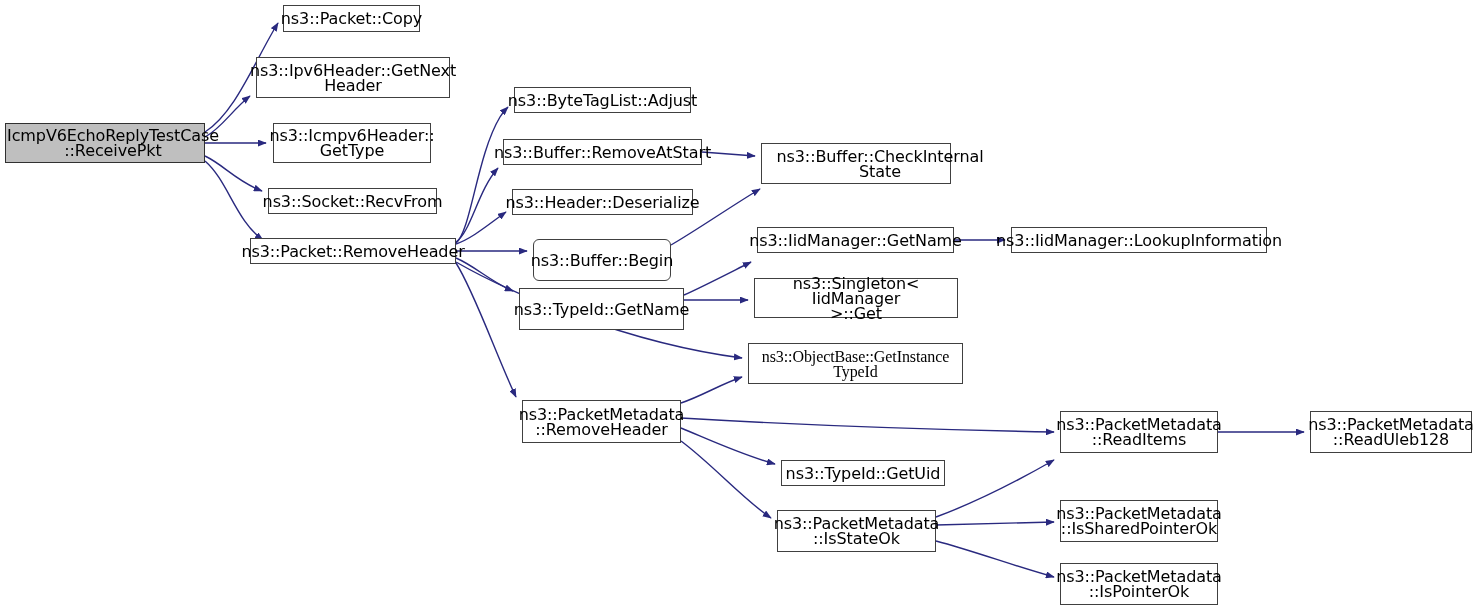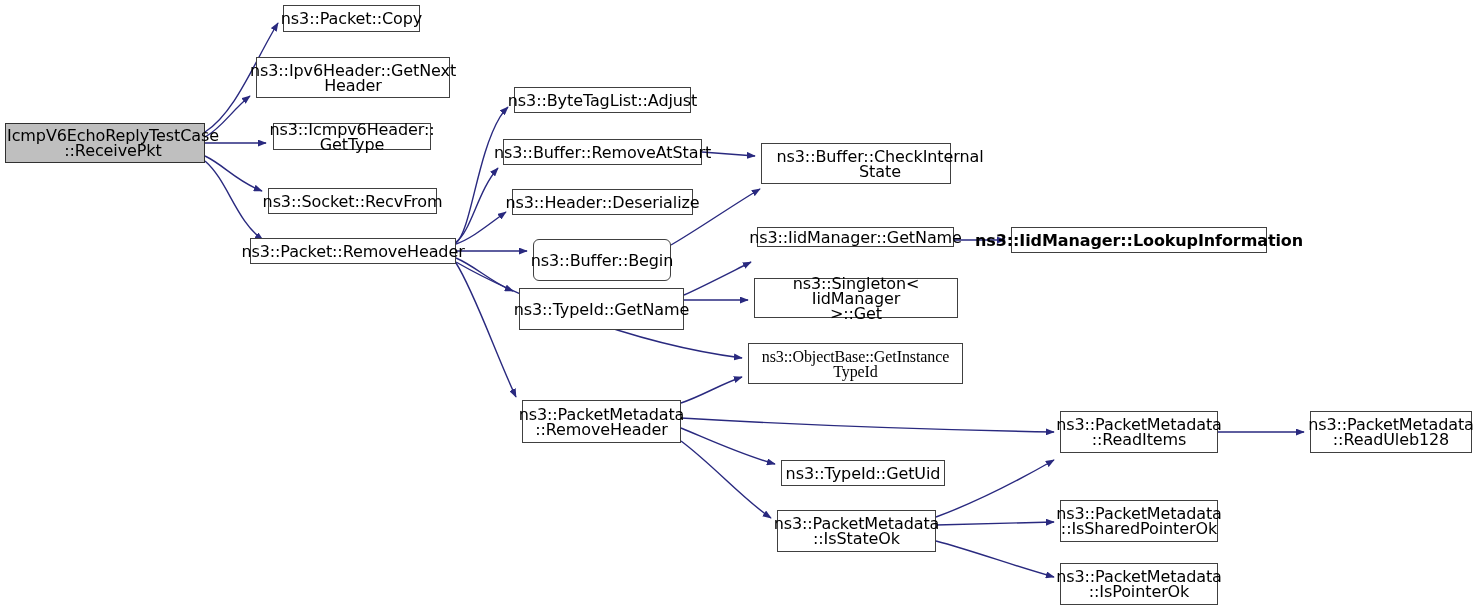--- a/index.html
+++ b/index.html
@@ -84,35 +84,35 @@
         <path d="M936,541 C974,551 1014,566 1054,577" fill="none" stroke="#29297f" stroke-width="1.4" marker-end="url(#arrow)"></path>
         <path d="M1218,432 L1304,432" fill="none" stroke="#29297f" stroke-width="1.4" marker-end="url(#arrow)"></path>
       </g>
   </svg>
   <div id="nodes">
       <div class="node root" style="left: 5px; top: 123px; width: 200px; height: 40px;">IcmpV6EchoReplyTestCase
 ::ReceivePkt</div>
       <div class="node" style="left: 283px; top: 5px; width: 137px; height: 27px;">ns3::Packet::Copy</div>
       <div class="node" style="left: 256px; top: 57px; width: 194px; height: 41px;">ns3::Ipv6Header::GetNext
 Header</div>
-      <div class="node" style="left: 273px; top: 123px; width: 158px; height: 27px;">ns3::Icmpv6Header::
+      <div class="node" style="left: 273px; top: 123px; width: 158px; height: 40px;">ns3::Icmpv6Header::
 GetType</div>
       <div class="node" style="left: 268px; top: 188px; width: 169px; height: 26px;">ns3::Socket::RecvFrom</div>
       <div class="node" style="left: 250px; top: 238px; width: 206px; height: 26px;">ns3::Packet::RemoveHeader</div>
       <div class="node" style="left: 514px; top: 87px; width: 177px; height: 26px;">ns3::ByteTagList::Adjust</div>
       <div class="node" style="left: 503px; top: 139px; width: 199px; height: 26px;">ns3::Buffer::RemoveAtStart</div>
       <div class="node" style="left: 512px; top: 189px; width: 181px; height: 26px;">ns3::Header::Deserialize</div>
       <div class="node" style="left: 533px; top: 239px; width: 138px; height: 42px; border-radius: 6px;">ns3::Buffer::Begin</div>
       <div class="node" style="left: 519px; top: 288px; width: 165px; height: 42px;">ns3::TypeId::GetName</div>
       <div class="node" style="left: 761px; top: 143px; width: 190px; height: 41px; padding-left: 48px;">ns3::Buffer::CheckInternal
 State</div>
-      <div class="node" style="left: 757px; top: 227px; width: 197px; height: 20px;">ns3::IidManager::GetName</div>
+      <div class="node" style="left: 757px; top: 227px; width: 197px; height: 26px;">ns3::IidManager::GetName</div>
       <div class="node" style="left: 754px; top: 278px; width: 204px; height: 40px;">ns3::Singleton&lt; IidManager
 &gt;::Get</div>
-      <div class="node" style="left: 1011px; top: 227px; width: 256px; height: 26px; font-weight: bold;">ns3::IidManager::LookupInformation</div>
+      <div class="node" style="left: 1011px; top: 227px; width: 256px; height: 26px;">ns3::IidManager::LookupInformation</div>
       <div class="node" style="left: 748px; top: 343px; width: 215px; height: 41px; font-family: Liberation Serif, serif;">ns3::ObjectBase::GetInstance
 TypeId</div>
       <div class="node" style="left: 522px; top: 400px; width: 159px; height: 43px;">ns3::PacketMetadata
 ::RemoveHeader</div>
       <div class="node" style="left: 781px; top: 460px; width: 164px; height: 26px; text-align: right;">ns3::TypeId::GetUid</div>
       <div class="node" style="left: 777px; top: 510px; width: 159px; height: 42px;">ns3::PacketMetadata
 ::IsStateOk</div>
       <div class="node" style="left: 1060px; top: 411px; width: 158px; height: 42px;">ns3::PacketMetadata
 ::ReadItems</div>
       <div class="node" style="left: 1310px; top: 411px; width: 162px; height: 42px;">ns3::PacketMetadata

